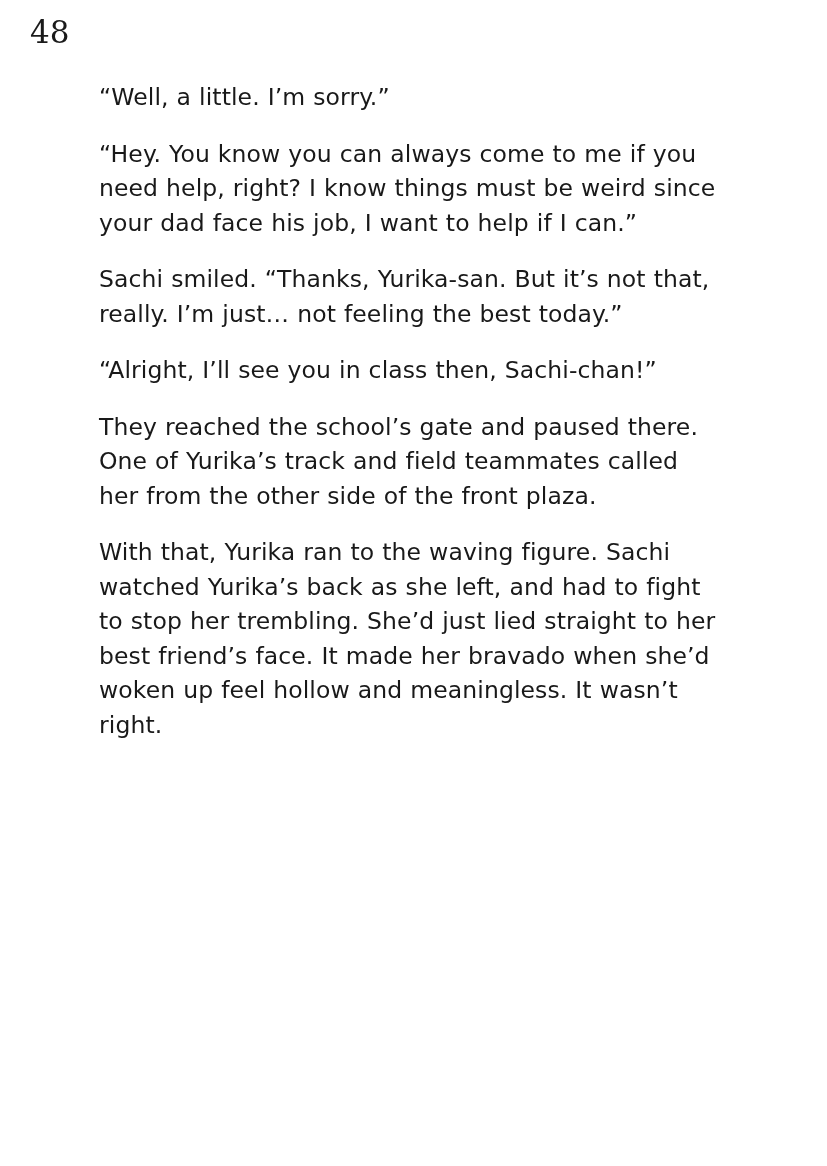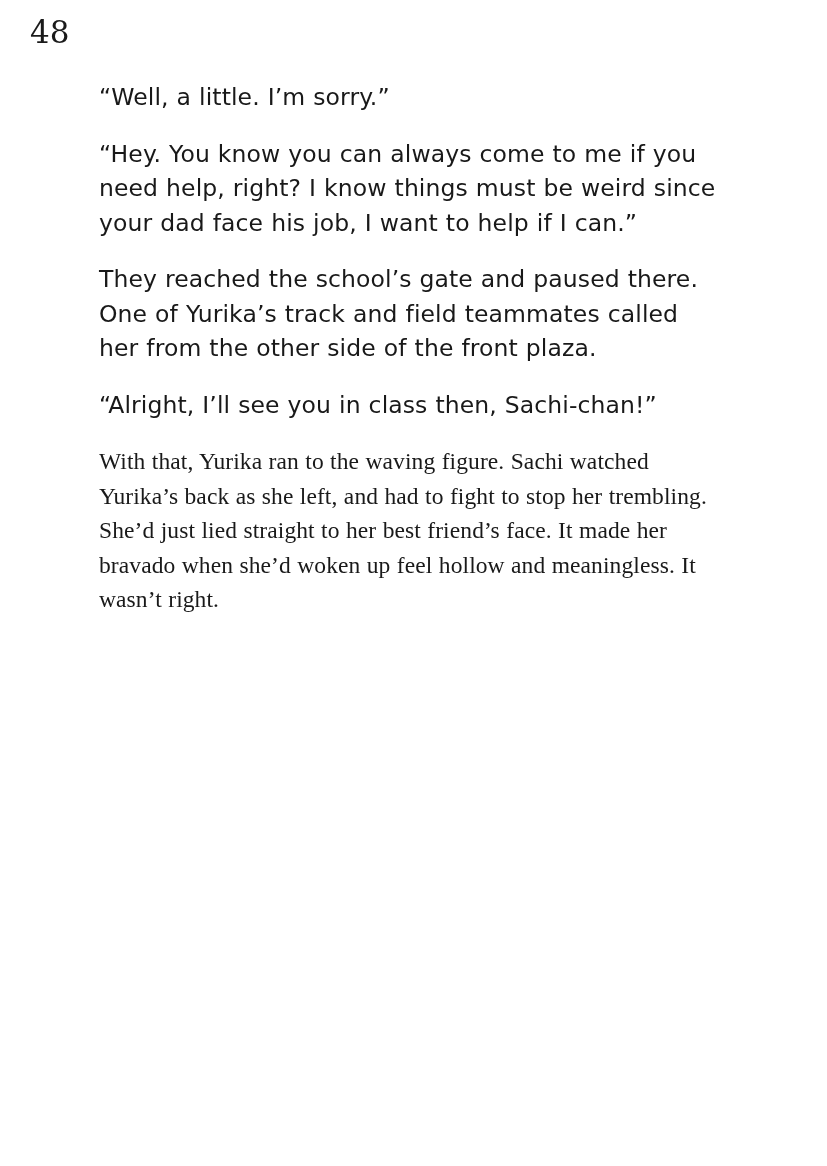--- a/index.html
+++ b/index.html
@@ -39,31 +39,31 @@
   .para {
     font-size: 23.5px;
     line-height: 34.5px;
     margin: 0 0 22px 0;
     color: #191919;
     letter-spacing: 0.1px;
     word-spacing: 0.4px;
   }
   .para:last-child {
     margin-bottom: 0;
-    font-family: Liberation Serif, serif;
   }
 </style>
 </head>
 <body>
 
 <div class="page">
 
   <div class="page-number">48</div>
 
   <div class="body-text">
     <p class="para">“Well, a little. I’m sorry.”</p>
     <p class="para">“Hey. You know you can always come to me if you need help, right? I know things must be weird since your dad face his job, I want to help if I can.”</p>
+    <p class="para">Sachi smiled. “Thanks, Yurika-san. But it’s not that, really. I’m just… not feeling the best today.”</p>
+    <p class="para">“Alright, I’ll see you in class then, Sachi-chan!”</p>
     <p class="para">They reached the school’s gate and paused there. One of Yurika’s track and field teammates called her from the other side of the front plaza.</p>
-    <p class="para">“Alright, I’ll see you in class then, Sachi-chan!”</p>
     <p class="para">With that, Yurika ran to the waving figure. Sachi watched Yurika’s back as she left, and had to fight to stop her trembling. She’d just lied straight to her best friend’s face. It made her bravado when she’d woken up feel hollow and meaningless. It wasn’t right.</p>
   </div>
 
 </div>
 
 </body></html>

